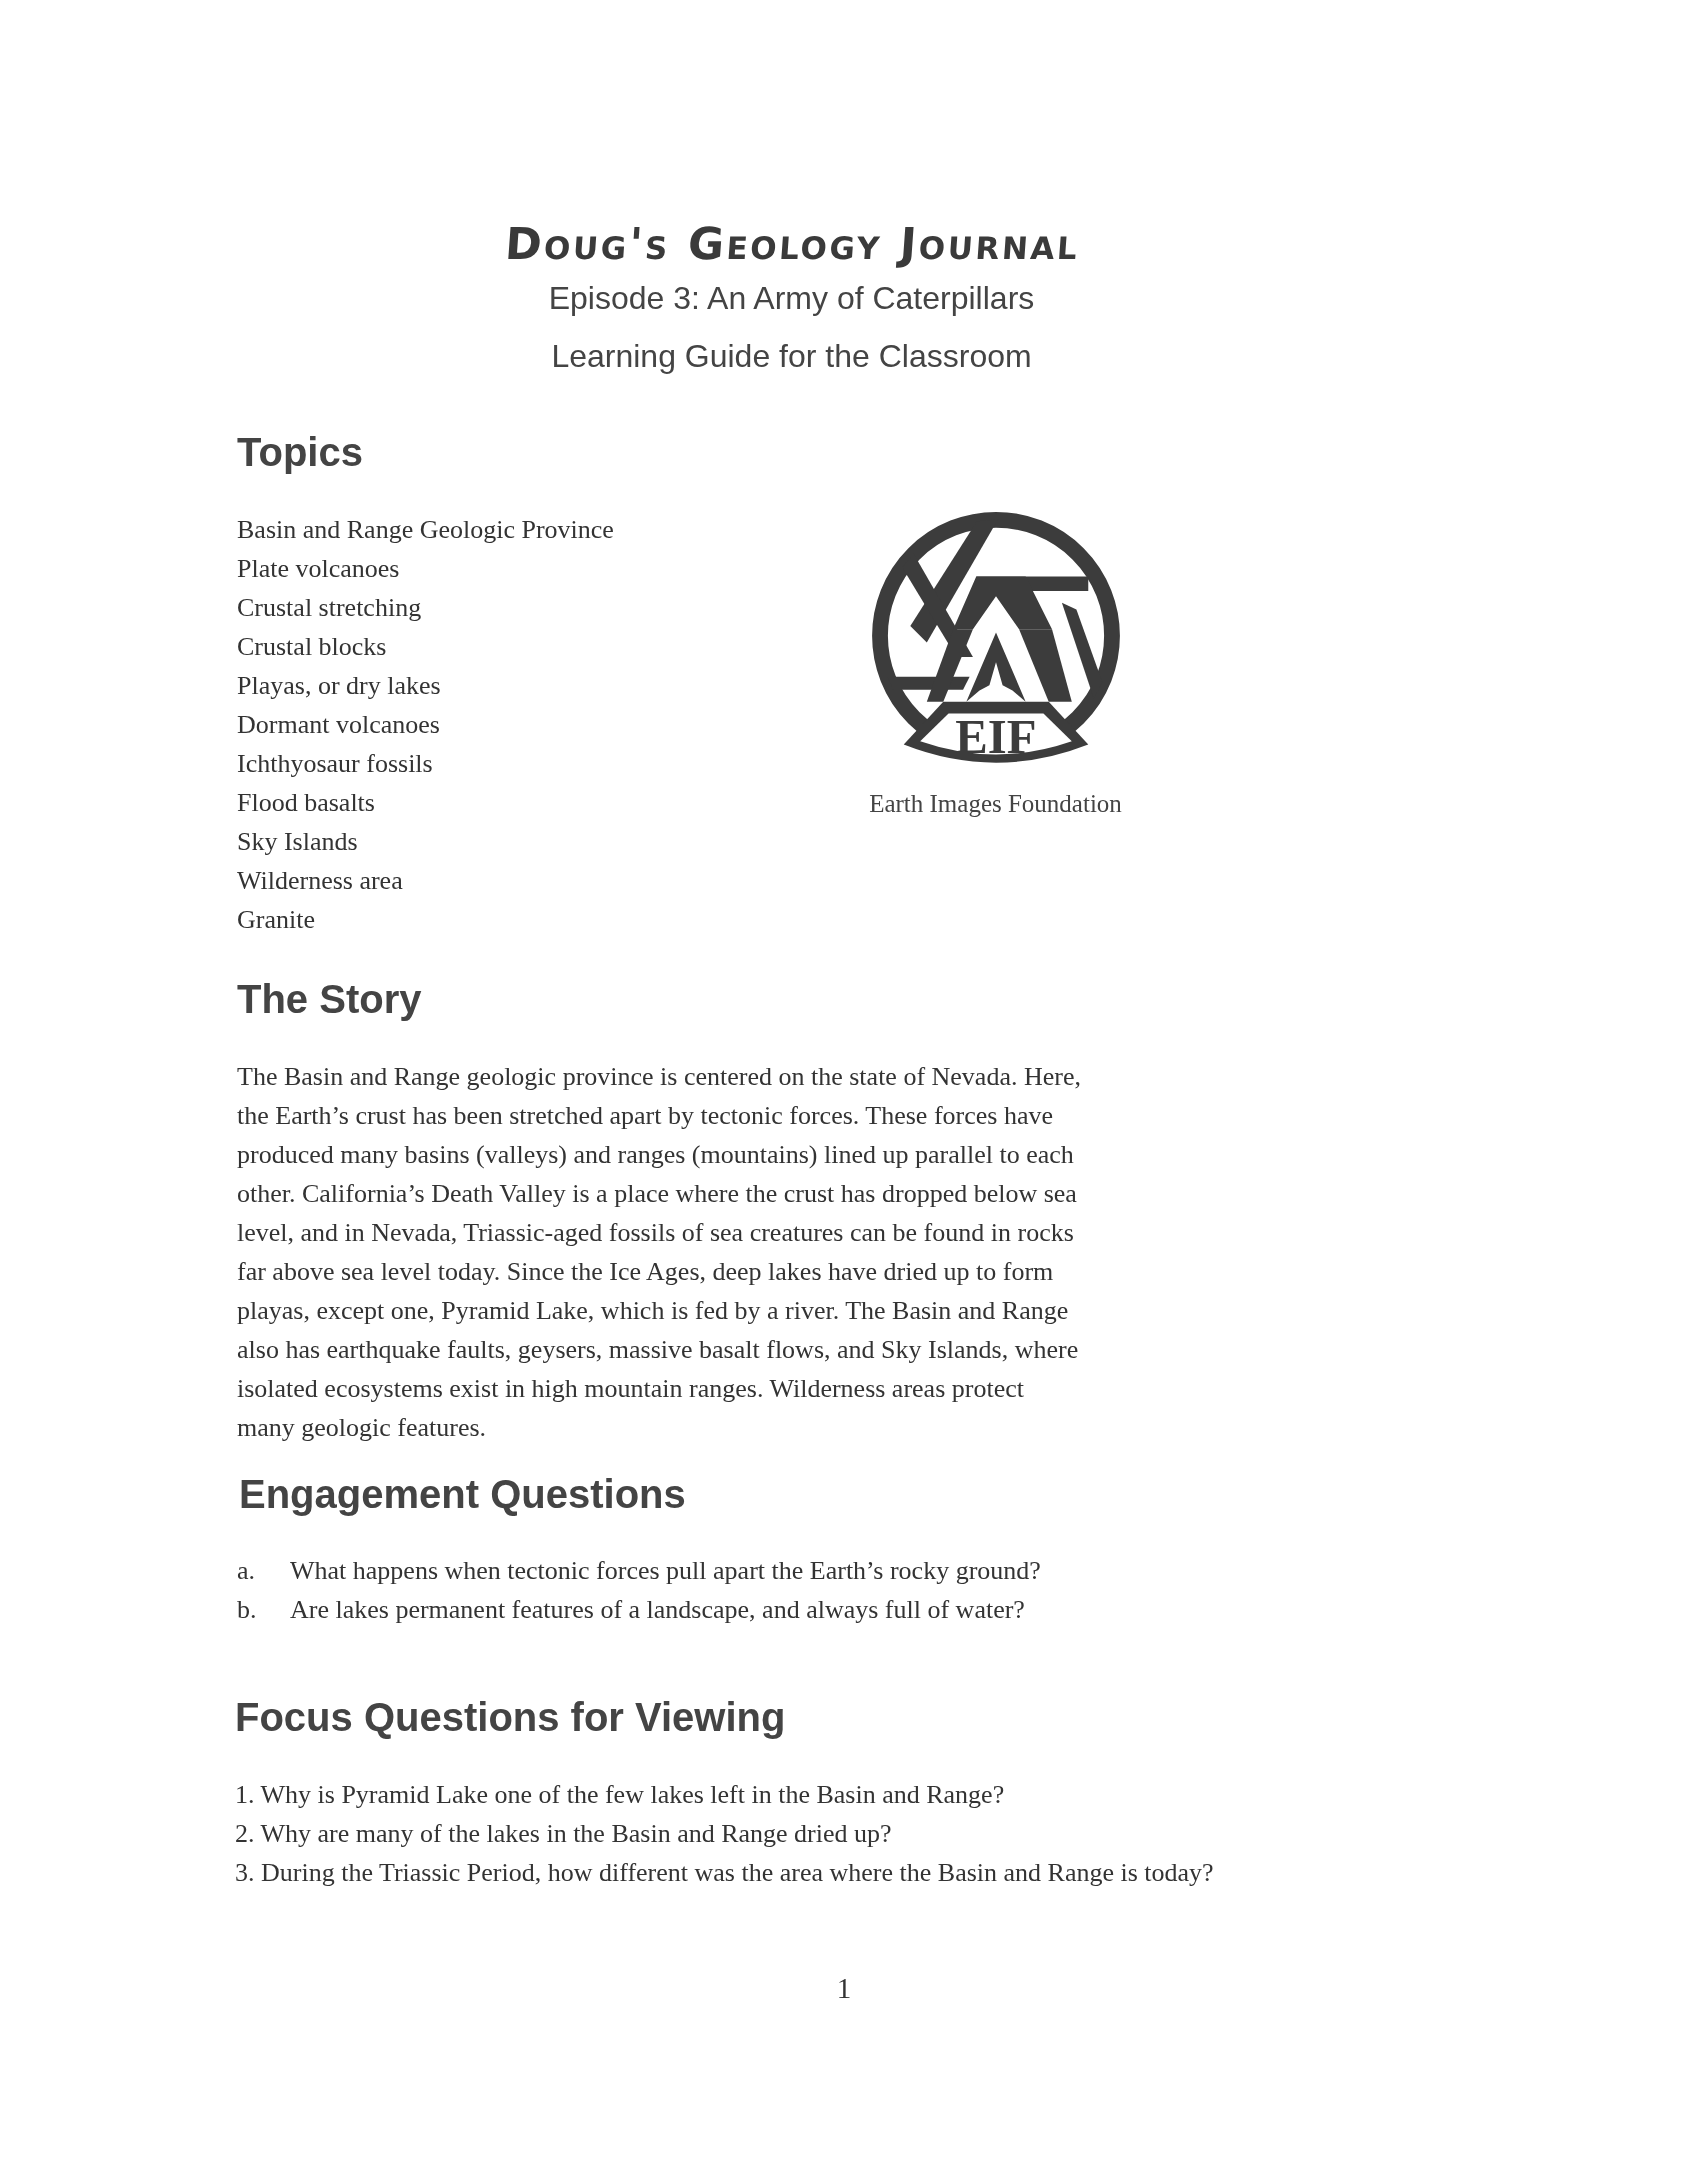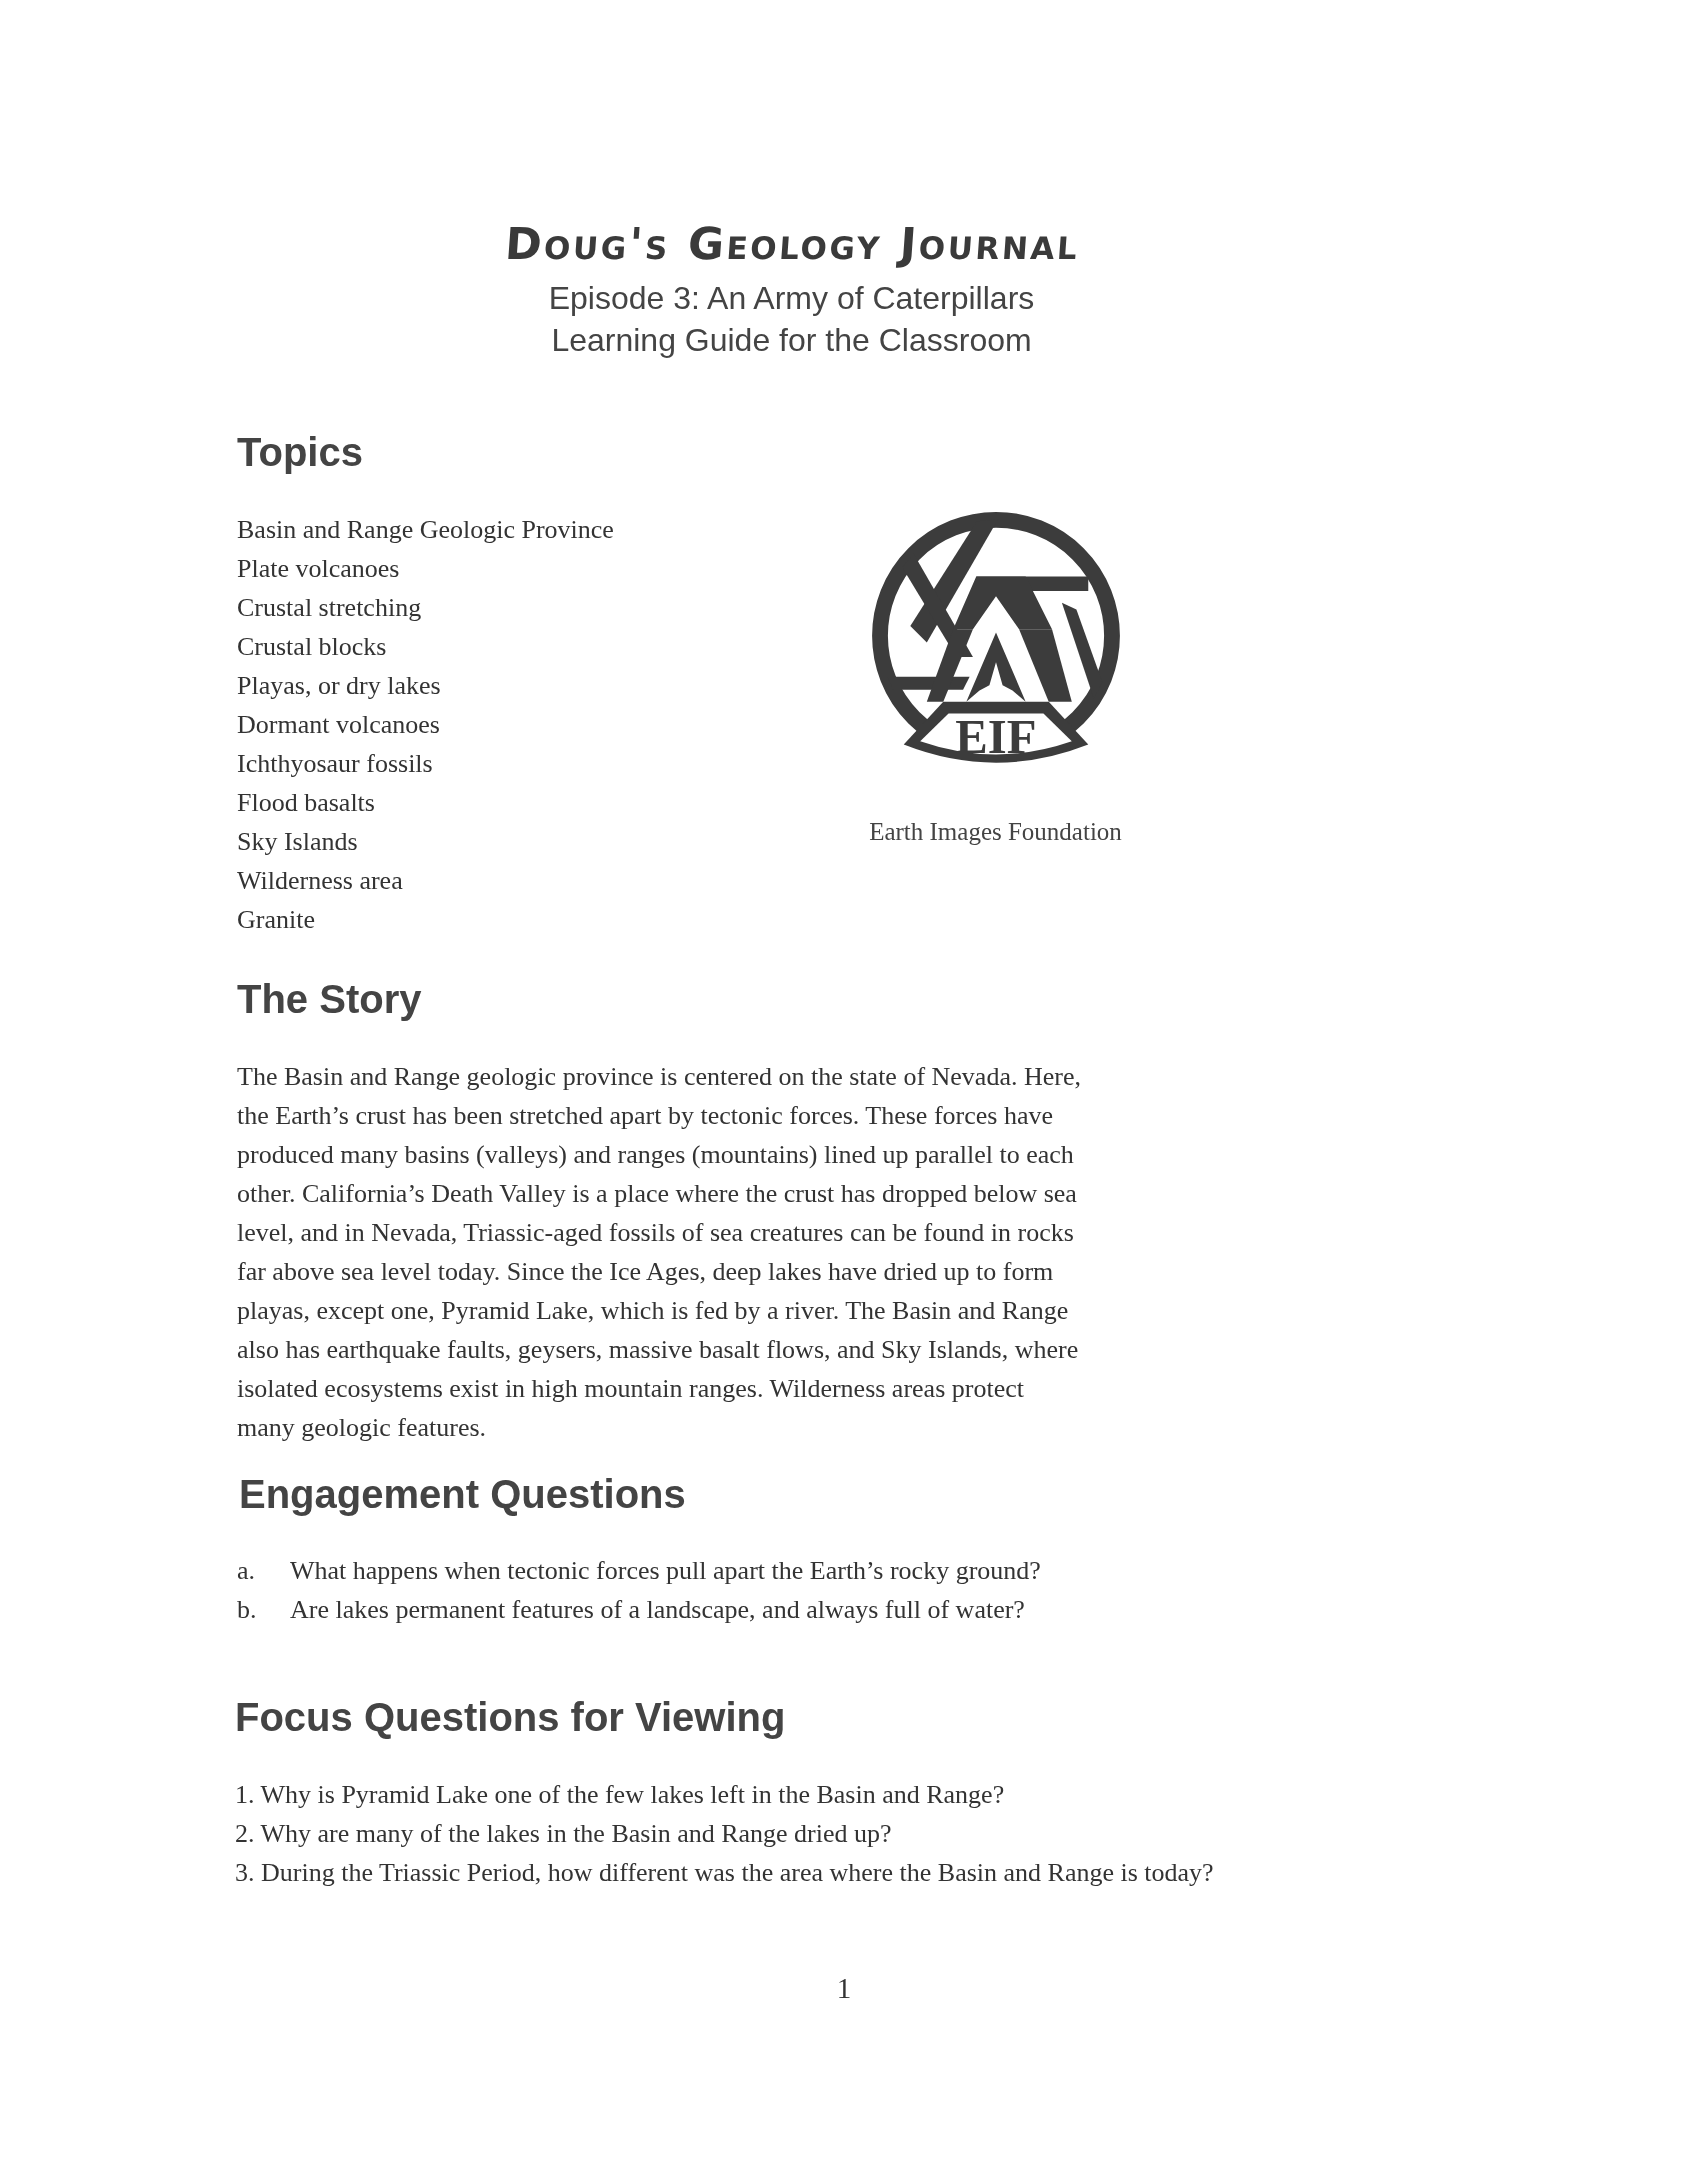--- a/index.html
+++ b/index.html
@@ -22,40 +22,40 @@
     font-size: 40px; color: #444;
   }
   .body-text {
     font-family: "Liberation Serif", serif; font-size: 26px; color: #333;
     line-height: 39px;
   }
   .topics-list { left: 237px; top: 510px; margin: 0; padding: 0; list-style: none; }
   .topics-list li { white-space: nowrap; }
   .logo { left: 864px; top: 504px; width: 264px; height: 290px; }
   .logo-caption {
-    left: 791px; top: 818px; width: 409px; text-align: center;
+    left: 791px; top: 790px; width: 409px; text-align: center;
     font-family: "Liberation Serif", serif; font-size: 25px; color: #444;
   }
   .story { left: 237px; top: 1057px; width: 1134px; }
   .story p { margin: 0; }
   .eng-list { left: 237px; top: 1551px; margin: 0; padding: 0; list-style: none; }
   .eng-list li { display: flex; white-space: nowrap; }
   .eng-list .marker { width: 53px; display: inline-block; }
   .focus-list { left: 235px; top: 1775px; width: 1187px; margin: 0; padding: 0; list-style: none; }
   .page-number {
     left: 778px; top: 1972px; width: 132px; text-align: center;
     font-family: "Liberation Serif", serif; font-size: 29px; color: #333;
   }
 </style>
 </head>
 <body>
 
 <div class="abs journal-title">Doug's Geology Journal</div>
 <div class="abs subtitle" style="top:280px;">Episode 3: An Army of Caterpillars</div>
-<div class="abs subtitle" style="top:322px;">Learning Guide for the Classroom</div>
+<div class="abs subtitle" style="top:338px;">Learning Guide for the Classroom</div>
 
 <div class="abs section-heading" style="left:237px; top:430px;">Topics</div>
 <ul class="abs topics-list body-text">
   <li>Basin and Range Geologic Province</li>
   <li>Plate volcanoes</li>
   <li>Crustal stretching</li>
   <li>Crustal blocks</li>
   <li>Playas, or dry lakes</li>
   <li>Dormant volcanoes</li>
   <li>Ichthyosaur fossils</li>

